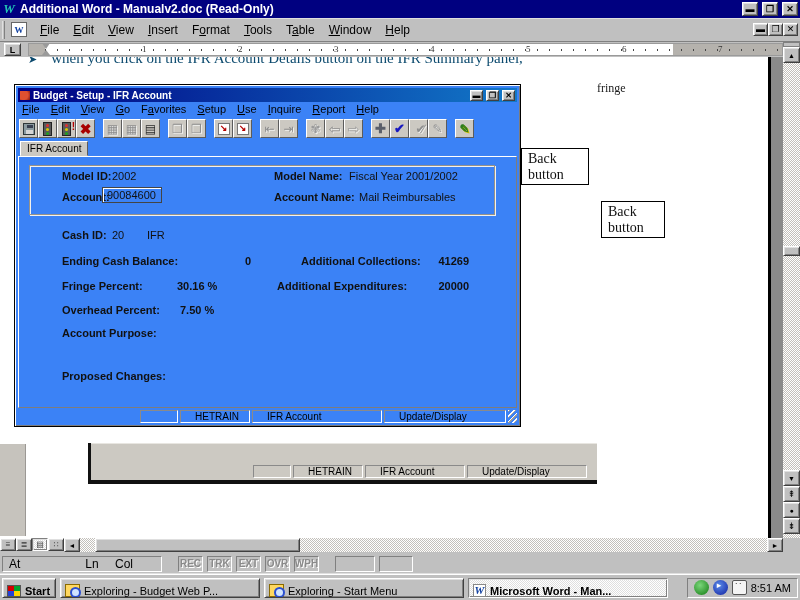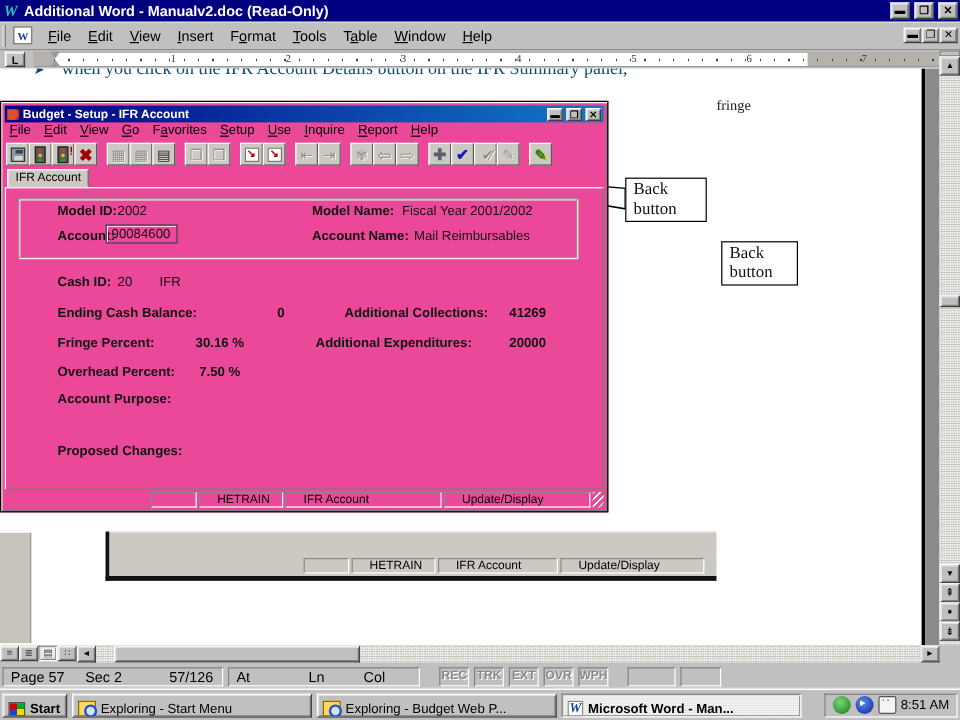--- a/index.html
+++ b/index.html
@@ -56,21 +56,21 @@
   #docline .bullet{font-size:11px;margin-right:14px;}
   #fringe{left:597px;top:24px;font-family:"Liberation Serif",serif;font-size:12px;color:#1a1a1a;}
   .callout{background:#fff;border:1px solid #000;font-family:"Liberation Serif",serif;
            font-size:14px;line-height:16px;padding:2px 6px;color:#111;}
   #callout1{left:521px;top:91px;width:68px;height:37px;}
   #callout2{left:601px;top:144px;width:64px;height:37px;}
   #wedge{left:0;top:0;}
   #graystrip{left:0;top:387px;width:26px;height:92px;background:#c6c3bd;border-right:1px solid #9b9894;}
 
   
-  #budget{left:0;top:27px;width:507px;height:343px;background:#ec4899;
+  #budget{left:14px;top:27px;width:507px;height:343px;background:#3b82f6;
           border:1px solid #000;box-shadow:inset 1px 1px 0 #fff,inset -1px -1px 0 #7d7d7d;
           padding:3px;display:flex;flex-direction:column;font-size:11px;}
   #btitle{height:14px;background:linear-gradient(90deg,#000083,#1278c8);color:#fff;
           display:flex;align-items:center;gap:3px;padding:0 2px;font-size:10px;font-weight:bold;flex:0 0 14px;}
   .bappicon{width:10px;height:9px;background:radial-gradient(circle at 35% 45%,#e05030 55%,#7a1010);}
   .bbtn{width:13px;height:11px;font-size:8px;display:inline-flex;align-items:center;justify-content:center;color:#000;}
   #bmenu{flex:0 0 14px;display:flex;align-items:center;gap:11px;padding-left:4px;font-size:11px;}
   #btoolbar{flex:0 0 25px;display:flex;align-items:center;gap:8px;padding-left:1px;}
   .tgroup{display:flex;}
   .tbtn{width:19px;height:19px;display:inline-flex;align-items:center;justify-content:center;
@@ -414,53 +414,48 @@
     <span class="viewbtn raised">∷</span>
     <span class="harrow raised">◄</span>
     <div id="htrack" class="sbtrack">
       <div id="hthumb" class="raised abs"></div>
     </div>
     <span class="harrow raised">►</span>
     <span id="hcorner"></span>
   </div>
 
   <div id="statusbar" class="abs">
-    <span class="statbox sunken w1">
-      <span style="width:62px;">Page 57</span>
-      <span style="width:70px;">Sec 2</span>
-      <span>57/126</span>
-    </span>
     <span class="statbox sunken w2">
       <span style="width:60px;">At</span>
-      <span style="width:46px;">Ln</span>
+      <span style="width:46px;text-align:center;">Ln</span>
       <span>Col</span>
     </span>
     <span style="width:8px;"></span>
     <span class="statbox sunken stattog">REC</span>
     <span class="statbox sunken stattog">TRK</span>
     <span class="statbox sunken stattog">EXT</span>
     <span class="statbox sunken stattog">OVR</span>
     <span class="statbox sunken stattog">WPH</span>
     <span style="width:8px;"></span>
     <span class="statbox sunken" style="width:40px;"></span>
     <span class="statbox sunken" style="width:34px;"></span>
   </div>
 
   <div id="taskbar" class="abs">
     <span id="startbtn" class="taskbtn raised">
       <span class="winlogo"></span>
       <span>Start</span>
     </span>
     <span class="taskbtn raised" style="width:200px;">
       <span class="exploric"></span>
-      <span>Exploring - Start Menu</span>
+      <span>Exploring - Budget Web P...</span>
     </span>
     <span class="taskbtn raised" style="width:200px;">
       <span class="exploric"></span>
-      <span>Exploring - Budget Web P...</span>
+      <span>Exploring - Start Menu</span>
     </span>
     <span class="taskbtn raised active" style="width:200px;">
       <span class="taskwicon">W</span>
       <span>Microsoft Word - Man...</span>
     </span>
     <span id="tray" class="sunken">
       <span class="trayic tray-green"></span>
       <span class="trayic tray-blue"></span>
       <span class="trayic tray-mask"></span>
       <span>8:51 AM</span>

